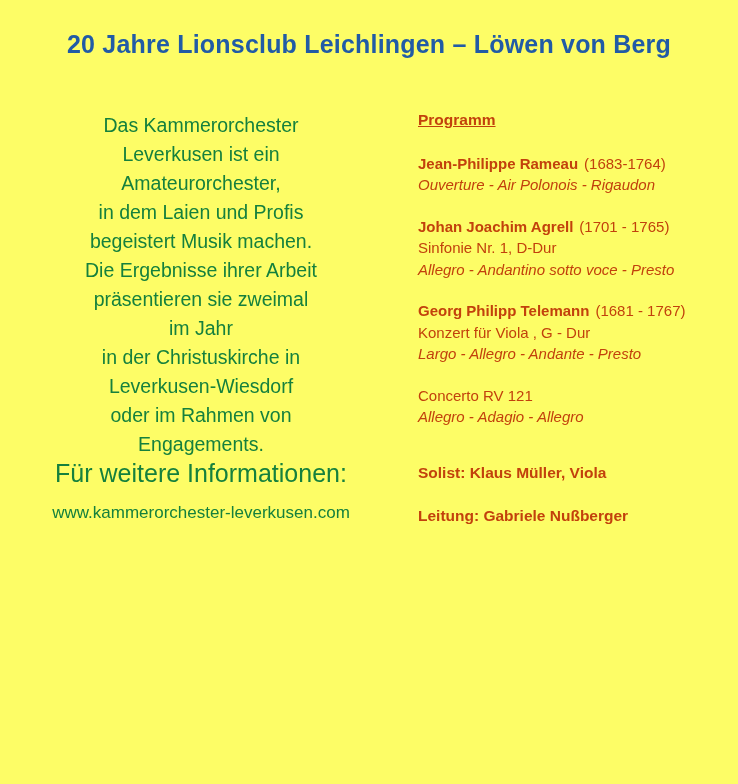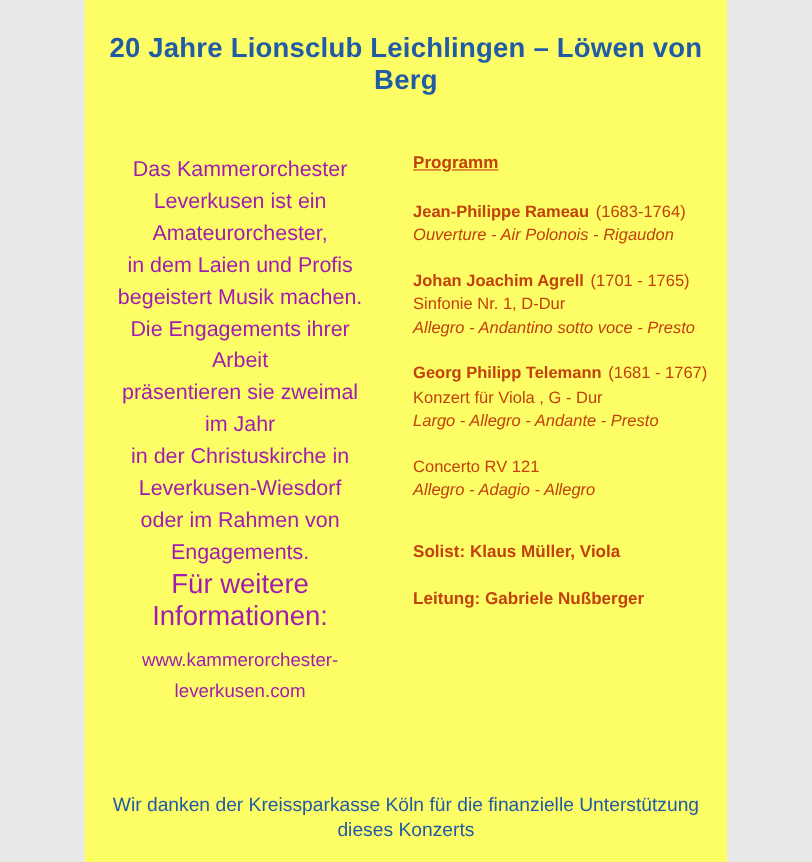--- a/index.html
+++ b/index.html
@@ -3,21 +3,21 @@
 <meta charset="utf-8">
 <style>
   * { box-sizing: border-box; }
   html, body { margin: 0; padding: 0; }
   body {
     font-family: "Liberation Sans", sans-serif;
     background: #e8e8e8;
   }
   .flyer {
     position: relative;
-    width: 584px;
+    width: 738px;
     height: 784px;
     background: #FDFD66;
     overflow: hidden;
     margin: 0 auto;
   }
   .page-title {
     margin: 30px 10px 0;
     text-align: center;
     color: #215BA6;
     font-size: 25px;
@@ -26,21 +26,21 @@
   }
   .columns {
     display: flex;
     padding: 0 18px 0 22px;
   }
   
   .left-col {
     width: 358px;
     padding-top: 52px;
     text-align: center;
-    color: #a21caf;
+    color: #15803d;
     font-size: 19.5px;
     line-height: 29px;
   }
   .left-col p {
     margin: 0;
     white-space: pre-line;
   }
   .p1 { margin-bottom: 10px; }
   .p2 { margin-bottom: 40px; }
   .p3 { margin-bottom: 5px; }
@@ -99,21 +99,21 @@
   <h1 class="page-title">20 Jahre Lionsclub Leichlingen – Löwen von Berg</h1>
 
   <div class="columns">
 
     <div class="left-col">
       <p class="p1">Das Kammerorchester
 Leverkusen ist ein
 Amateurorchester,</p>
       <p class="p2">in dem Laien und Profis
 begeistert Musik machen.</p>
-      <p class="p3">Die Engagements ihrer Arbeit
+      <p class="p3">Die Ergebnisse ihrer Arbeit
 präsentieren sie zweimal</p>
       <p class="p4">im Jahr</p>
       <p class="p5">in der Christuskirche in
 Leverkusen-Wiesdorf</p>
       <p class="p6">oder im Rahmen von
 Engagements.</p>
       <p class="info-label">Für weitere Informationen:</p>
       <p class="website">www.kammerorchester-leverkusen.com</p>
     </div>
 
@@ -142,16 +142,14 @@
         <div class="movements">Allegro - Adagio - Allegro</div>
       </div>
 
 
       <p class="soloist">Solist: Klaus Müller, Viola</p>
       <p class="conductor">Leitung: Gabriele Nußberger</p>
     </div>
 
   </div>
 
-  <div class="footer">Wir danken der Kreissparkasse Köln für die finanzielle Unterstützung
-dieses Konzerts</div>
 
 </div>
 
 </body></html>

